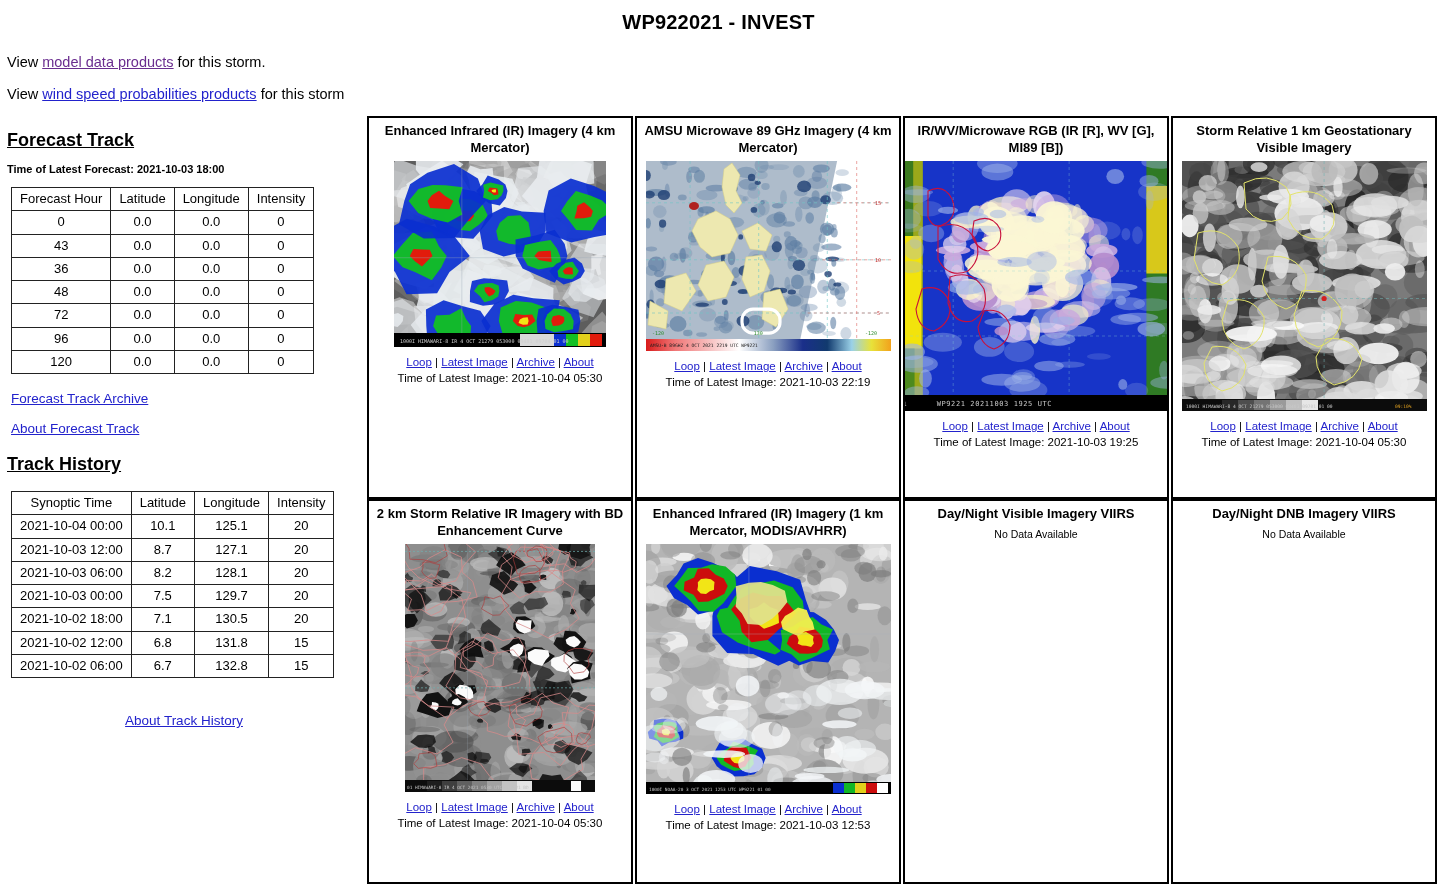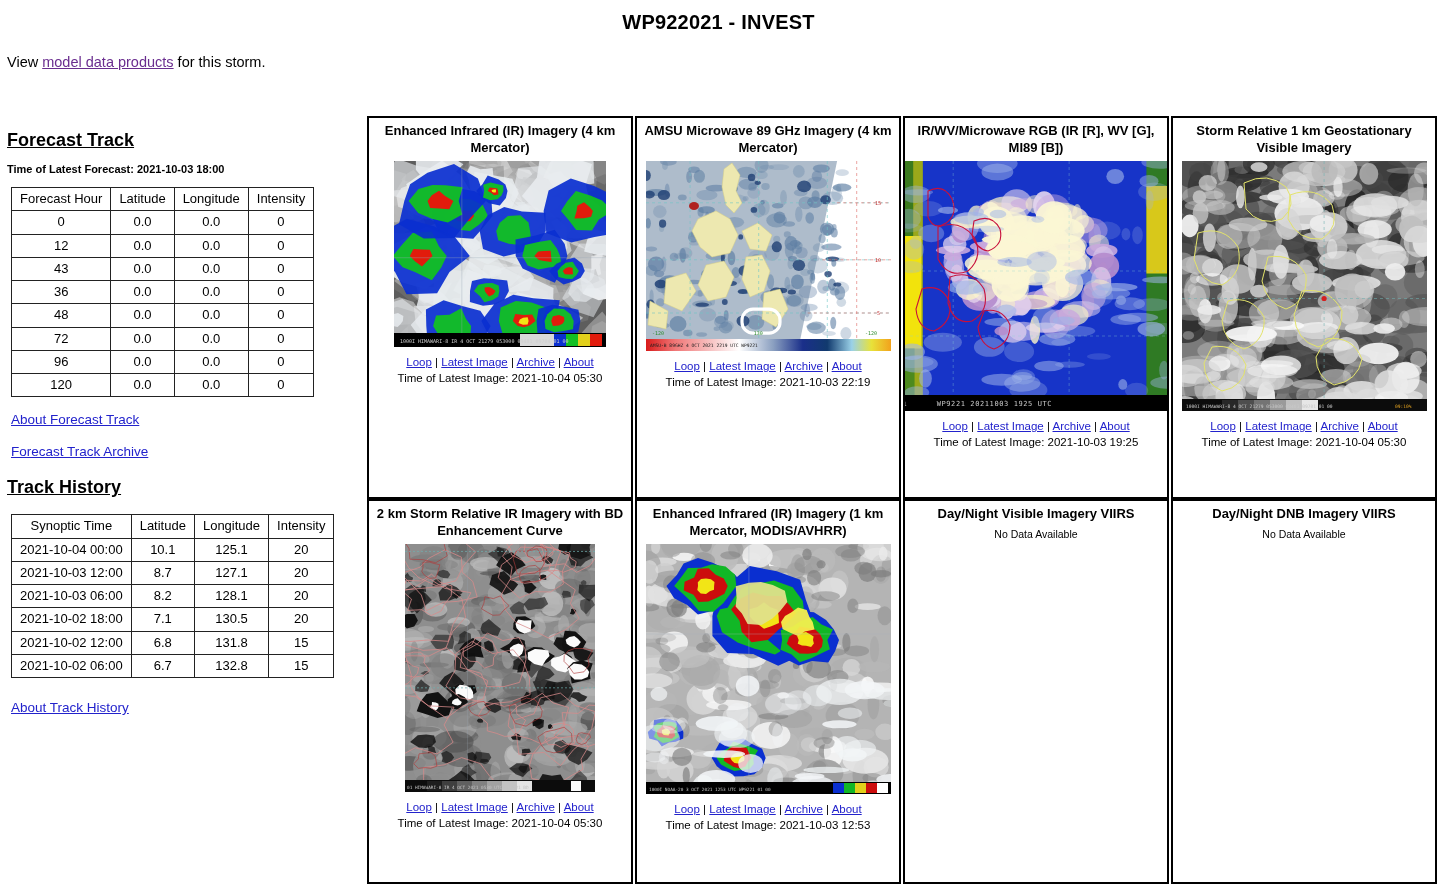--- a/index.html
+++ b/index.html
@@ -139,45 +139,42 @@
 </style>
 </head>
 <body>
 
 <div class="page-title">WP922021 - INVEST</div>
 
 <div class="toplinks">
   <div class="toplink-line">
     <span>View </span><a href="#" class="visited-link">model data products</a><span> for this storm.</span>
   </div>
+  <div class="toplink-line">
+    <span>View </span><a href="#" class="blue-link">wind speed probabilities products</a><span> for this storm</span>
+  </div>
 </div>
 
 <div class="leftcol">
 
   <div class="sec-head">Forecast Track</div>
   <div class="sub-head">Time of Latest Forecast: 2021-10-03 18:00</div>
 
   <table class="dt" id="forecast-table">
     <thead>
         <tr>
           <th>Forecast Hour</th>
           <th>Latitude</th>
           <th>Longitude</th>
           <th>Intensity</th>
         </tr>
       </thead>
     <tbody>
         <tr>
           <td>0</td>
-          <td>0.0</td>
-          <td>0.0</td>
-          <td>0</td>
-        </tr>
-        <tr>
-          <td>12</td>
           <td>0.0</td>
           <td>0.0</td>
           <td>0</td>
         </tr>
         <tr>
           <td>43</td>
           <td>0.0</td>
           <td>0.0</td>
           <td>0</td>
         </tr>
@@ -207,25 +204,25 @@
         </tr>
         <tr>
           <td>120</td>
           <td>0.0</td>
           <td>0.0</td>
           <td>0</td>
         </tr>
       </tbody>
   </table>
 
+  <div class="link-row">
+    <a href="#" class="blue-link">Forecast Track Archive</a>
+  </div>
   <div class="link-row link-row2">
     <a href="#" class="blue-link">About Forecast Track</a>
-  </div>
-  <div class="link-row">
-    <a href="#" class="blue-link">Forecast Track Archive</a>
   </div>
 
   <div class="sec-head" style="margin-top:18px;">Track History</div>
 
   <table class="dt" id="history-table" style="margin-top:4px;">
     <thead>
         <tr>
           <th style="padding: 3px 10px;">Synoptic Time</th>
           <th>Latitude</th>
           <th>Longitude</th>
@@ -245,41 +242,47 @@
           <td>127.1</td>
           <td>20</td>
         </tr>
         <tr>
           <td>2021-10-03 06:00</td>
           <td>8.2</td>
           <td>128.1</td>
           <td>20</td>
         </tr>
         <tr>
+          <td>2021-10-03 00:00</td>
+          <td>7.5</td>
+          <td>129.7</td>
+          <td>20</td>
+        </tr>
+        <tr>
           <td>2021-10-02 18:00</td>
           <td>7.1</td>
           <td>130.5</td>
           <td>20</td>
         </tr>
         <tr>
           <td>2021-10-02 12:00</td>
           <td>6.8</td>
           <td>131.8</td>
           <td>15</td>
         </tr>
         <tr>
           <td>2021-10-02 06:00</td>
           <td>6.7</td>
           <td>132.8</td>
           <td>15</td>
         </tr>
       </tbody>
   </table>
 
-  <div class="link-row" style="margin-top:22px;">
+  <div class="link-row" style="margin-top:35px;text-align:center;">
     <a href="#" class="blue-link">About Track History</a>
   </div>
 </div>
 
 <div class="panels" id="panels">
     <div class="panel">
       <div class="panel-title">Enhanced Infrared (IR) Imagery (4 km Mercator)</div>
       <div class="img-holder">
         <svg width="212" height="186" viewBox="0 0 212 186" xmlns="http://www.w3.org/2000/svg">
           <rect width="212" height="186" fill="#5d5d5d"></rect>

